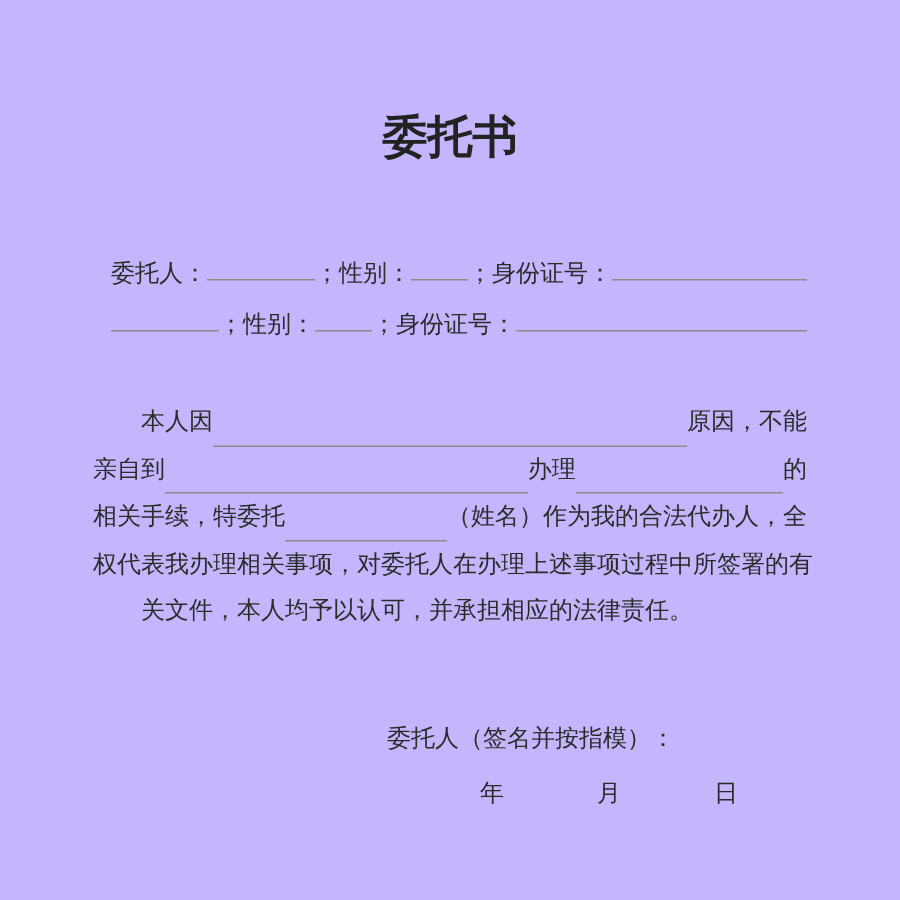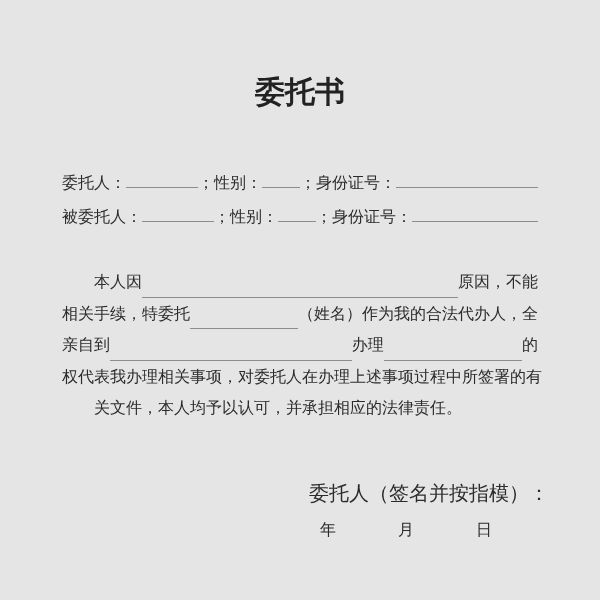--- a/index.html
+++ b/index.html
@@ -4,21 +4,21 @@
 <style>
   html, body {
     margin: 0;
     padding: 0;
     background: #ffffff;
   }
   .page {
     position: relative;
     width: 600px;
     height: 600px;
-    background: #e5e5e5;
+    background: #c4b5fd;
     font-family: "Liberation Sans", sans-serif;
     color: #2b2b2b;
     overflow: hidden;
   }
   .doc-title {
     margin-top: 74px;
     text-align: center;
     font-size: 30px;
     line-height: 36px;
     font-weight: 700;
@@ -27,20 +27,21 @@
   .form-section {
     margin: 56px 62px 0 62px;
     font-size: 16px;
   }
   .form-line {
     display: flex;
     align-items: baseline;
     height: 34px;
     line-height: 34px;
     white-space: pre;
+    margin-left: 12px;
   }
   .blank {
     display: inline-block;
     height: 15px;
     border-bottom: 1px solid #8c8c8c;
   }
   .blank.w72 { width: 72px; }
   .blank.w38 { width: 38px; }
   .blank.grow { flex: 1 1 auto; min-width: 40px; }
   .blank.grow-lg { flex: 1.75 1 auto; min-width: 60px; }
@@ -64,24 +65,23 @@
     white-space: nowrap;
   }
   .body-line-text.no-justify {
     text-align: left;
     text-align-last: left;
     margin-left: 32px;
   }
   .indent { display: inline-block; width: 32px; }
   .signature-line {
     margin: 58px 0 0 258px;
-    font-size: 20px;
+    font-size: 16px;
     line-height: 22px;
     white-space: pre;
-    text-align: center;
   }
   .date-row {
     display: flex;
     gap: 62px;
     margin: 15px 0 0 320px;
     font-size: 16px;
     line-height: 22px;
   }
 </style>
 </head>
@@ -94,47 +94,46 @@
   <div class="form-section">
     <div class="form-line">
       <span>委托人：</span>
       <span class="blank w72"></span>
       <span>；性别：</span>
       <span class="blank w38"></span>
       <span>；身份证号：</span>
       <span class="blank grow"></span>
     </div>
     <div class="form-line">
-      <span>被委托人：</span>
       <span class="blank w72"></span>
       <span>；性别：</span>
       <span class="blank w38"></span>
       <span>；身份证号：</span>
       <span class="blank grow"></span>
     </div>
   </div>
 
   <div class="body-section">
     <div class="body-line">
       <span class="indent"></span>
       <span>本人因</span>
       <span class="blank grow"></span>
       <span>原因，不能</span>
     </div>
     <div class="body-line">
-      <span>相关手续，特委托</span>
-      <span class="blank grow"></span>
-      <span>（姓名）作为我的合法代办人，全</span>
-    </div>
-    <div class="body-line">
       <span>亲自到</span>
       <span class="blank grow-lg"></span>
       <span>办理</span>
       <span class="blank grow-sm"></span>
       <span>的</span>
+    </div>
+    <div class="body-line">
+      <span>相关手续，特委托</span>
+      <span class="blank grow"></span>
+      <span>（姓名）作为我的合法代办人，全</span>
     </div>
     <div class="body-line-text">权代表我办理相关事项，对委托人在办理上述事项过程中所签署的有</div>
     <div class="body-line-text no-justify">关文件，本人均予以认可，并承担相应的法律责任。</div>
   </div>
 
   <div class="signature-line">委托人（签名并按指模）：</div>
 
   <div class="date-row">
     <span>年</span>
     <span>月</span>

